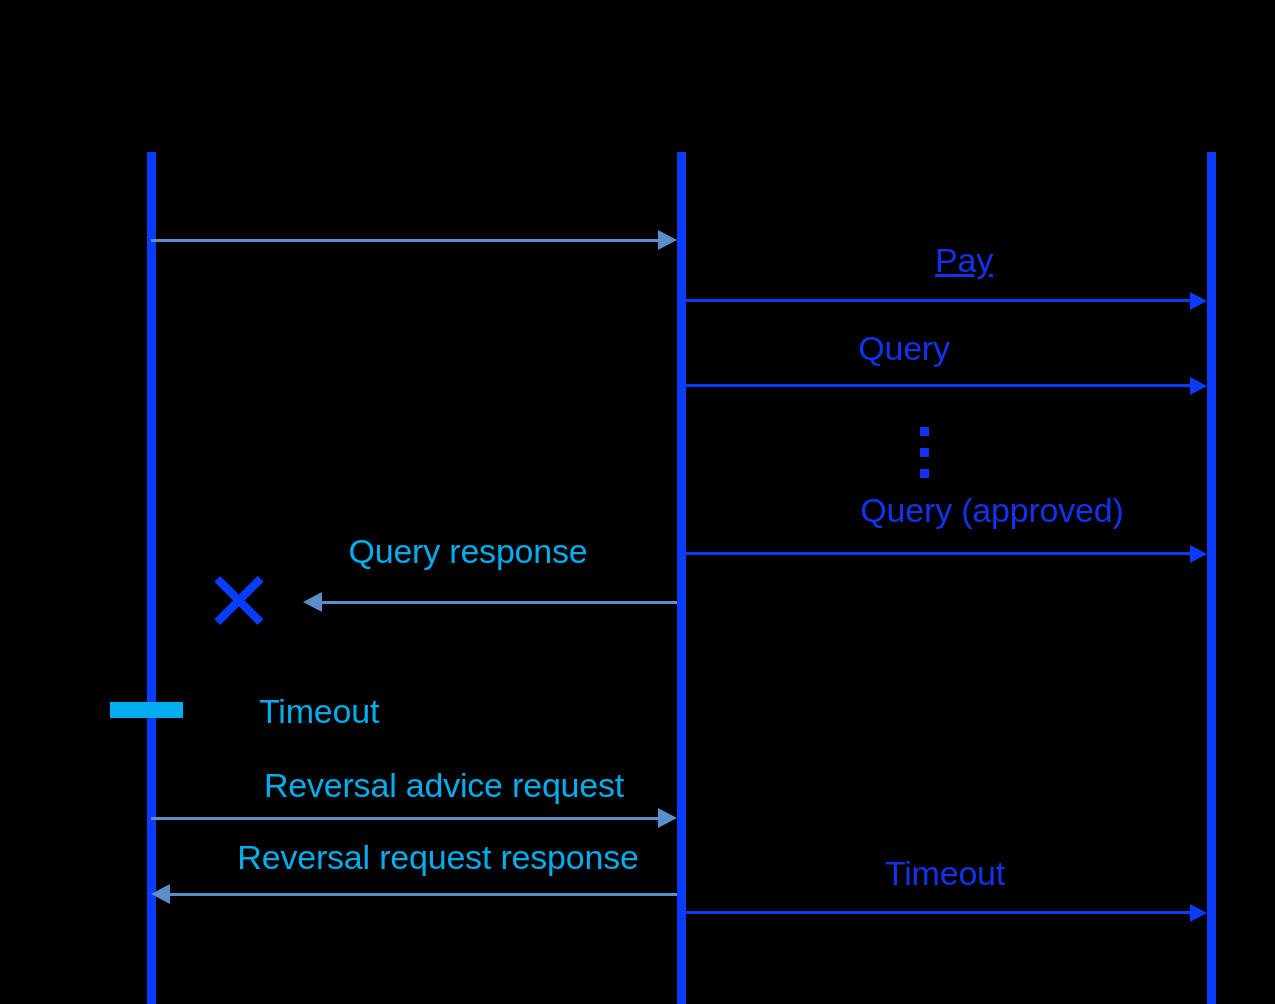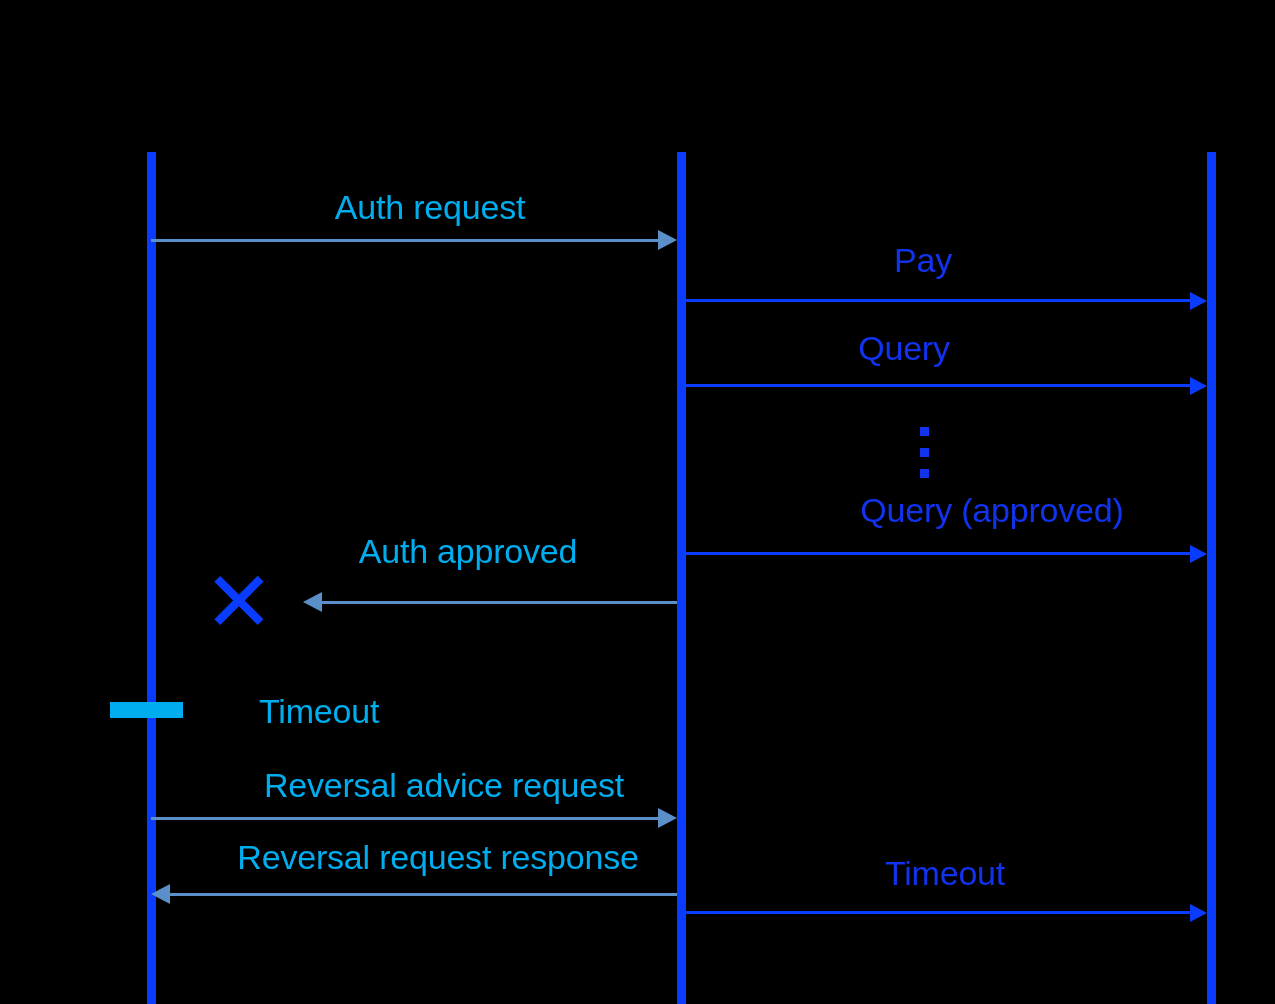--- a/index.html
+++ b/index.html
@@ -91,41 +91,40 @@
 </style>
 </head>
 <body>
 
 <div id="canvas">
 
   <div class="lifeline" style="left:147px; top:152px; height:852px;"></div>
   <div class="lifeline" style="left:677px; top:152px; height:852px;"></div>
   <div class="lifeline" style="left:1207px; top:152px; height:852px;"></div>
 
-  <div class="msg-label cyan center" style="left:430px; top:190px;">Auth request</div>
   <div class="arrow-line cyanline" style="left:151px; top:239px; width:507px;"></div>
   <div class="arrow-head right cyanline" style="left:658px; top:230px;"></div>
 
-  <div class="msg-label blue center" style="left:923px; top:243px;">Pay</div>
+  <div class="msg-label blue center" style="left:964px; top:243px;text-decoration:underline;">Pay</div>
   <div class="arrow-line blueline" style="left:681px; top:299px; width:509px;"></div>
   <div class="arrow-head right blueline" style="left:1190px; top:292px;"></div>
 
   <div class="msg-label blue center" style="left:904px; top:331px;">Query</div>
   <div class="arrow-line blueline" style="left:681px; top:384px; width:509px;"></div>
   <div class="arrow-head right blueline" style="left:1190px; top:377px;"></div>
 
   <div class="ellipsis-dot" style="left:920px; top:427px;"></div>
   <div class="ellipsis-dot" style="left:920px; top:448px;"></div>
   <div class="ellipsis-dot" style="left:920px; top:469px;"></div>
 
   <div class="msg-label blue center" style="left:992px; top:493px;text-align:right;">Query (approved)</div>
   <div class="arrow-line blueline" style="left:681px; top:552px; width:509px;"></div>
   <div class="arrow-head right blueline" style="left:1190px; top:545px;"></div>
 
-  <div class="msg-label cyan center" style="left:468px; top:534px;">Auth approved</div>
+  <div class="msg-label cyan center" style="left:468px; top:534px;">Query response</div>
   <div class="arrow-line cyanline" style="left:322px; top:601px; width:355px;"></div>
   <div class="arrow-head left cyanline" style="left:303px; top:592px;"></div>
 
   <div class="x-mark" style="left:239px; top:602px;">✕</div>
 
   <div class="timeout-bar" style="left:110px; top:702px; width:73px; height:16px;"></div>
   <div class="msg-label cyan" style="left:253px; top:694px;margin-left:6px;">Timeout</div>
 
   <div class="msg-label cyan center" style="left:444px; top:768px;">Reversal advice request</div>
   <div class="arrow-line cyanline" style="left:151px; top:817px; width:507px;"></div>

